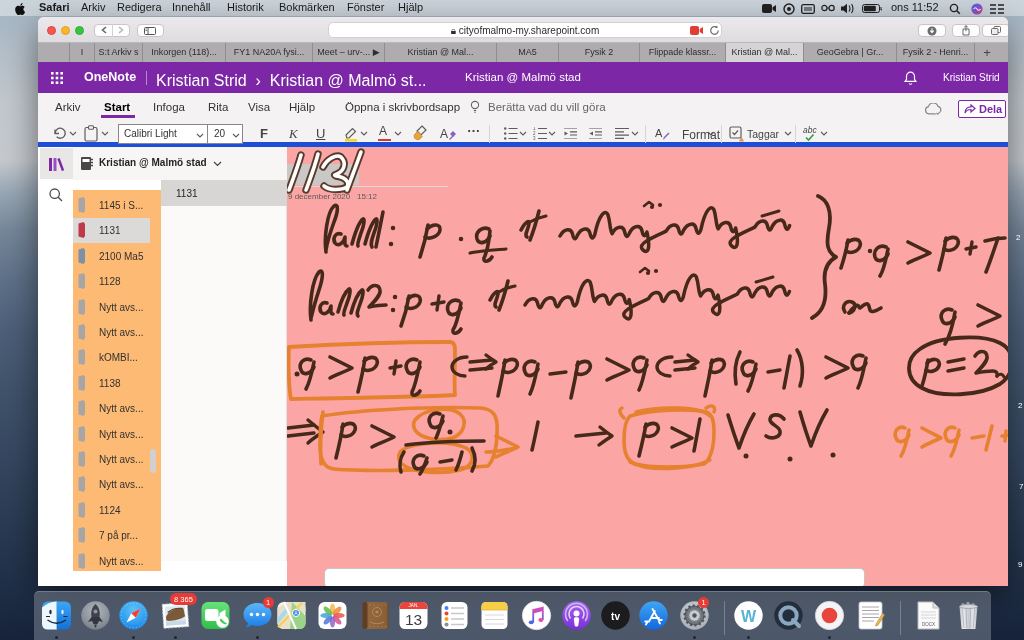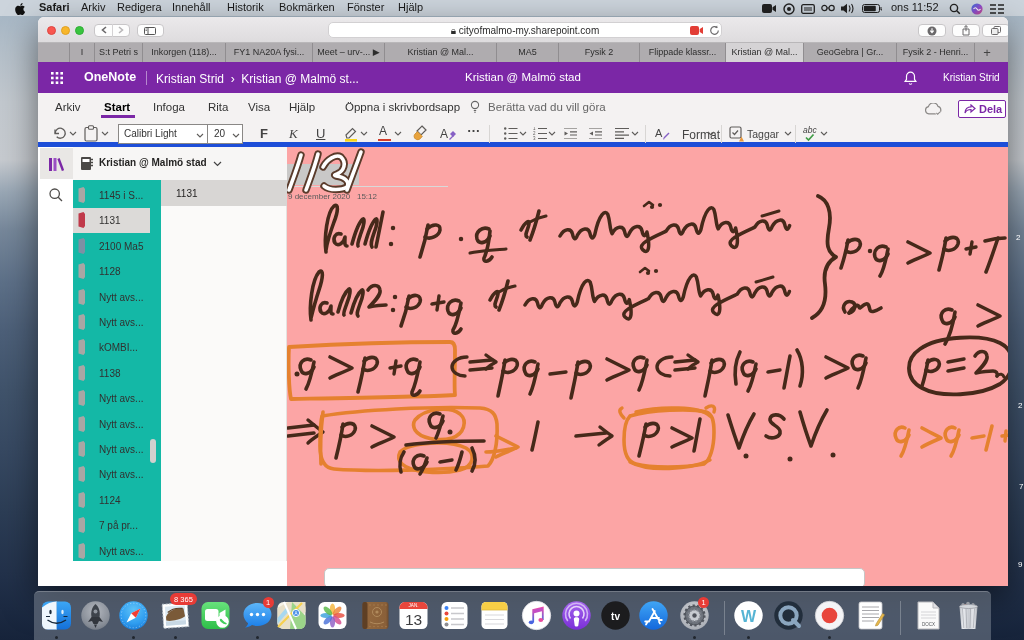--- a/index.html
+++ b/index.html
@@ -23,21 +23,21 @@
   display:flex;align-items:center;justify-content:center;overflow:hidden;white-space:nowrap;}
 .tab.act{background:#d5d3d5;}
 
 #onh{position:absolute;left:0;top:44.5px;width:970px;height:31.5px;background:#7b27a6;color:#fff;}
 
 #rtabs{position:absolute;left:0;top:76px;width:970px;height:28px;background:#f4f2f2;font-size:11.5px;color:#333;}
 #rbar{position:absolute;left:0;top:104px;width:970px;height:26px;background:#f4f2f2;border-bottom:5px solid #1d4ed8;}
 
 #appbody{position:absolute;left:0;top:130px;width:970px;height:439px;background:#fff;}
 #rail{position:absolute;left:0;top:0;width:35px;height:439px;background:#fff;}
-#sections{position:absolute;left:35px;top:33px;width:88px;height:381px;background:#14b8a6;}
+#sections{position:absolute;left:35px;top:43px;width:88px;height:381px;background:#fdba74;}
 #pages{position:absolute;left:123px;top:33px;width:126px;height:381px;background:#fbfaf9;border-right:1px solid #e4e2e0;}
 #nbheader{position:absolute;left:35px;top:0;width:214px;height:33px;background:#f7f6f5;}
 .sitem{position:absolute;left:0;width:88px;height:25px;font-size:10px;color:#323130;}
 .sitem .txt{position:absolute;left:26px;top:7px;}
 .sicon{position:absolute;left:4px;top:4px;width:8px;height:16px;}
 #addrow{position:absolute;left:35px;top:414px;width:214px;height:25px;border-top:1px solid #e1dfdd;background:#f7f6f5;
   font-size:10px;color:#7b27a6;}
 #canvas{position:absolute;left:249px;top:0;width:721px;height:439px;background:#fca5a5;overflow:hidden;}
 
 #dock{position:absolute;left:34px;top:591px;width:957px;height:49px;background:rgba(138,146,160,.47);
@@ -147,21 +147,21 @@
       </svg>
     <div class="abs" style="left:944px;top:6.5px;width:28px;height:13.5px;background:#fdfdfd;border:1px solid #c8c6c8;border-radius:4px"></div>
     <svg class="abs" style="left:953px;top:9px" width="10" height="9" viewBox="0 0 10 9">
         <rect x="3" y="0.5" width="6.5" height="6" rx="1" fill="none" stroke="#6b696b" stroke-width="1"></rect>
         <rect x="0.5" y="2.5" width="6.5" height="6" rx="1" fill="#ededed" stroke="#6b696b" stroke-width="1"></rect>
       </svg>
   </div>
   <div id="tabbar">
     <div class="tab" style="width:32px"></div>
     <div class="tab" style="width:25px">I</div>
-    <div class="tab" style="width:48px">S:t Petri s</div>
+    <div class="tab" style="width:48px">S:t Arkiv s</div>
     <div class="tab" style="width:83px">Inkorgen (118)...</div>
     <div class="tab" style="width:87px">FY1 NA20A fysi...</div>
     <div class="tab" style="width:72px">Meet – urv-... ▶</div>
     <div class="tab" style="width:112px">Kristian @ Mal...</div>
     <div class="tab" style="width:62px">MA5</div>
     <div class="tab" style="width:81px">Fysik 2</div>
     <div class="tab" style="width:86px">Flippade klassr...</div>
     <div class="tab act" style="width:78px">Kristian @ Mal...</div>
     <div class="tab" style="width:93px">GeoGebra | Gr...</div>
     <div class="tab" style="width:78px">Fysik 2 - Henri...</div>
@@ -176,21 +176,21 @@
           <rect x="0" y="4.7" width="2.6" height="2.6"></rect>
           <rect x="4.7" y="4.7" width="2.6" height="2.6"></rect>
           <rect x="9.4" y="4.7" width="2.6" height="2.6"></rect>
           <rect x="0" y="9.4" width="2.6" height="2.6"></rect>
           <rect x="4.7" y="9.4" width="2.6" height="2.6"></rect>
           <rect x="9.4" y="9.4" width="2.6" height="2.6"></rect>
         </g>
       </svg>
     <span class="abs" style="left:46px;top:8.5px;font-size:12.5px;font-weight:bold">OneNote</span>
     <div class="abs" style="left:108px;top:9px;width:1px;height:14px;background:rgba(255,255,255,.45)"></div>
-    <span class="abs" style="left:118px;top:10.5px;font-size:12px">Kristian Strid&nbsp;&nbsp;›&nbsp;&nbsp;Kristian @ Malmö st...</span>
+    <span class="abs" style="left:118px;top:10.5px;font-size:16px">Kristian Strid&nbsp;&nbsp;›&nbsp;&nbsp;Kristian @ Malmö st...</span>
     <div class="abs" style="left:0;top:9px;width:970px;text-align:center;font-size:11.5px">Kristian @ Malmö stad</div>
     <svg class="abs" style="left:866px;top:9px" width="13" height="14" viewBox="0 0 13 14">
         <path d="M6.5 1.2a4 4 0 0 1 4 4v3.2l1.4 2H1.1l1.4-2V5.2a4 4 0 0 1 4-4z" fill="none" stroke="#fff" stroke-width="1.2"></path>
         <path d="M5.2 12.4a1.4 1.4 0 0 0 2.6 0" fill="none" stroke="#fff" stroke-width="1.1"></path>
       </svg>
     <span class="abs" style="left:905px;top:10.5px;font-size:10px">Kristian Strid</span>
   </div>
   <div id="rtabs">
     <span class="abs" style="left:17px;top:8px">Arkiv</span>
     <span class="abs" style="left:66px;top:8px;font-weight:bold;color:#000">Start</span>

